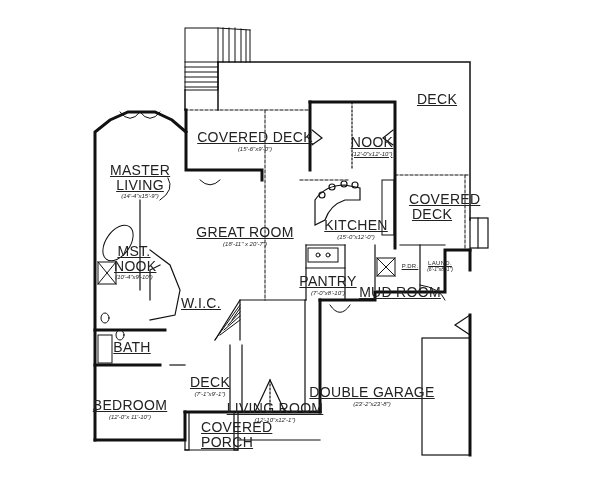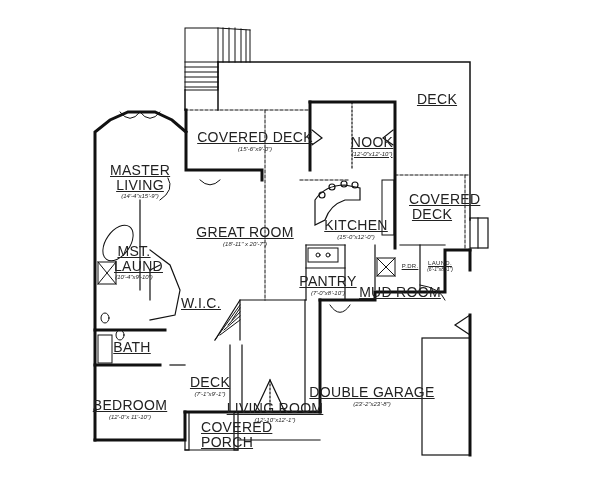--- a/index.html
+++ b/index.html
@@ -180,21 +180,21 @@
 </div>
 <div class="lbl" style="left:245px; top:225px;">
   <span class="name">GREAT ROOM</span>
   <span class="dim">(18'-11" x 20'-7")</span>
 </div>
 <div class="lbl" style="left:356px; top:218px;">
   <span class="name">KITCHEN</span>
   <span class="dim">(15'-0"x12'-0")</span>
 </div>
 <div class="lbl" style="left:134px; top:244px; white-space:normal; width:40px;">
-  <span class="name">MST. LAUND</span>
+  <span class="name">MST. NOOK</span>
   <span class="dim">(10'-4"x9'-10")</span>
 </div>
 <div class="lbl" style="left:157px; top:296px;margin-left:44px;">
   <span class="name">W.I.C.</span>
 </div>
 <div class="lbl" style="left:328px; top:274px;">
   <span class="name">PANTRY</span>
   <span class="dim">(7'-0"x8'-10")</span>
 </div>
 <div class="lbl" style="left:410px; top:263px;">

